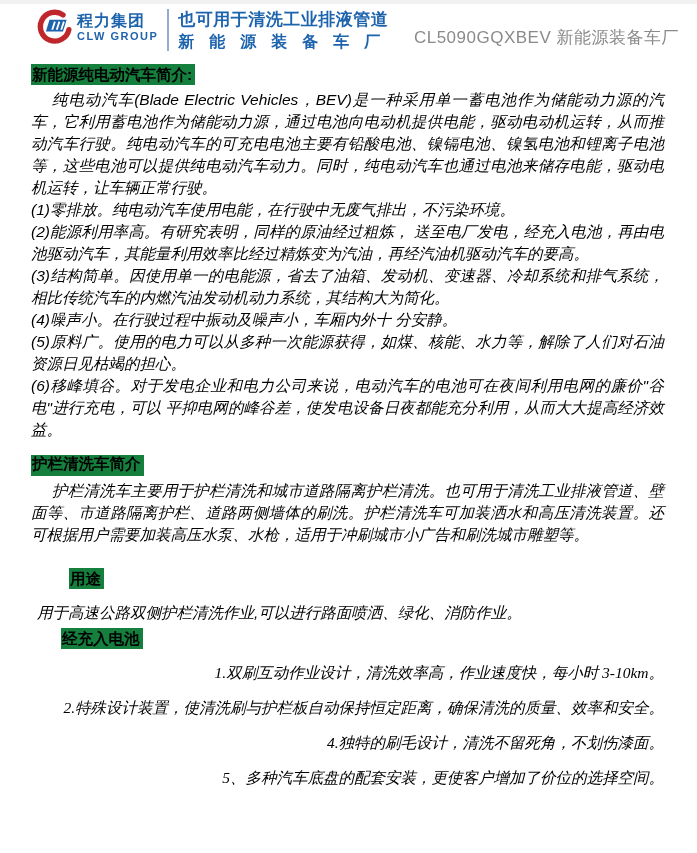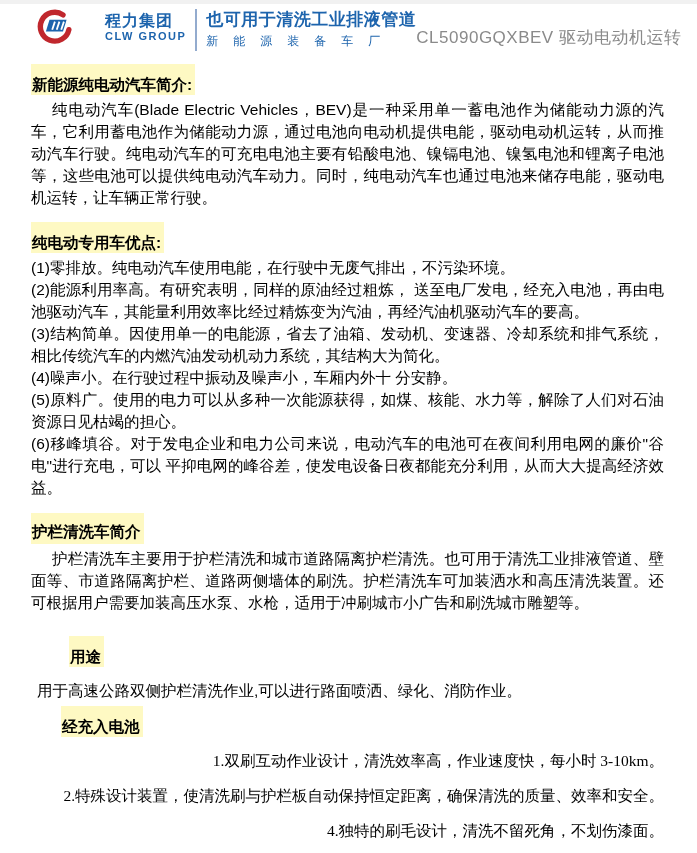--- a/index.html
+++ b/index.html
@@ -13,61 +13,61 @@
   }
   .top-strip { height: 4px; background: #f1f1f1; }
 
   
   .header {
     display: flex;
     align-items: flex-start;
     margin: 5px 18px 0 36px;
     height: 48px;
   }
-  .logo { display: flex; align-items: center; gap: 28px; }
+  .logo { display: flex; align-items: center; }
   .logo-mark { width: 36px; height: 36px; flex: 0 0 auto; }
   .logo-text { margin-left: 5px; }
   .logo-cn {
     font-size: 16px; font-weight: bold; color: #1d64ad;
     letter-spacing: 1px; line-height: 18px; white-space: nowrap;
   }
   .logo-en {
     font-size: 11px; font-weight: bold; color: #1d64ad;
     letter-spacing: 1.5px; line-height: 13px; white-space: nowrap;
   }
   .v-divider {
     width: 2px; height: 42px; background: #93abce;
     margin: 0 9px 0 9px; flex: 0 0 auto;
   }
   .company { padding-top: 1px; }
   .company-name {
     font-size: 17px; font-weight: bold; color: #1d64ad;
     letter-spacing: 0.5px; line-height: 20px; white-space: nowrap;
   }
   .company-sub {
-    font-size: 12px; font-weight: normal; color: #1d64ad;
+    font-size: 16px; font-weight: bold; color: #1d64ad;
     letter-spacing: 15px; line-height: 15px; margin-top: 4px; white-space: nowrap;
   }
   .product-title {
     margin-left: auto; margin-top: 17px;
     font-size: 17px; color: #8a8a8a; letter-spacing: 0.5px;
     white-space: nowrap;
   }
 
   
   .page { margin: 7px 33px 0 31px; }
   .hline { line-height: 0; }
   .hl {
     display: inline-block;
-    background: #fef9c3;
+    background: #15803d;
     color: #000;
     font-size: 15.5px; font-weight: bold;
-    line-height: 19px; padding: 11px 3px 1px 1px; text-align: center;
+    line-height: 19px; padding: 1px 3px 1px 1px; text-align: center;
   }
-  p { margin: 0; font-size: 15.5px; line-height: 22px; text-align: justify; }
+  p { margin: 0; font-size: 15.5px; line-height: 22px; text-align: justify; font-style: italic; }
   .indent { text-indent: 21px; }
   .mb4 { margin-bottom: 4px; }
   .mt13 { margin-top: 13px; }
   .mt14 { margin-top: 14px; font-family: Liberation Mono, monospace; }
   .sub { margin-left: 38px; margin-top: 22px; }
   .sub2 { margin-left: 30px; margin-top: 4px; }
   .usage-body { margin-top: 13px; text-indent: 6px; }
   .features { margin-top: 12px; font-family: "Liberation Serif", serif; }
   .features p { margin: 0 0 11px 2px; line-height: 24px; text-align: right; }
   .features p:last-child { margin-bottom: 0; }
@@ -87,33 +87,30 @@
     <div class="logo-text">
       <div class="logo-cn">程力集团</div>
       <div class="logo-en">CLW GROUP</div>
     </div>
   </div>
   <div class="v-divider"></div>
   <div class="company">
     <div class="company-name">也可用于清洗工业排液管道</div>
     <div class="company-sub">新能源装备车厂</div>
   </div>
-  <div class="product-title">CL5090GQXBEV 驱动电动机运转</div>
+  <div class="product-title">CL5090GQXBEV 新能源装备车厂</div>
 </div>
 
 <div class="page">
 
   <div class="hline mb4">
     <span class="hl">新能源纯电动汽车简介:</span>
   </div>
   <p class="indent">纯电动汽车(Blade Electric Vehicles，BEV)是一种采用单一蓄电池作为储能动力源的汽车，它利用蓄电池作为储能动力源，通过电池向电动机提供电能，驱动电动机运转，从而推动汽车行驶。纯电动汽车的可充电电池主要有铅酸电池、镍镉电池、镍氢电池和锂离子电池等，这些电池可以提供纯电动汽车动力。同时，纯电动汽车也通过电池来储存电能，驱动电机运转，让车辆正常行驶。</p>
 
-  <div class="hline mb4 mt13">
-    <span class="hl">纯电动专用车优点:</span>
-  </div>
   <p>(1)零排放。纯电动汽车使用电能，在行驶中无废气排出，不污染环境。</p>
   <p>(2)能源利用率高。有研究表明，同样的原油经过粗炼， 送至电厂发电，经充入电池，再由电池驱动汽车，其能量利用效率比经过精炼变为汽油，再经汽油机驱动汽车的要高。</p>
   <p>(3)结构简单。因使用单一的电能源，省去了油箱、发动机、变速器、冷却系统和排气系统，相比传统汽车的内燃汽油发动机动力系统，其结构大为简化。</p>
   <p>(4)噪声小。在行驶过程中振动及噪声小，车厢内外十 分安静。</p>
   <p>(5)原料广。使用的电力可以从多种一次能源获得，如煤、核能、水力等，解除了人们对石油资源日见枯竭的担心。</p>
   <p>(6)移峰填谷。对于发电企业和电力公司来说，电动汽车的电池可在夜间利用电网的廉价"谷电"进行充电，可以 平抑电网的峰谷差，使发电设备日夜都能充分利用，从而大大提高经济效益。</p>
 
   <div class="hline mb4 mt14">
     <span class="hl">护栏清洗车简介</span>
   </div>

